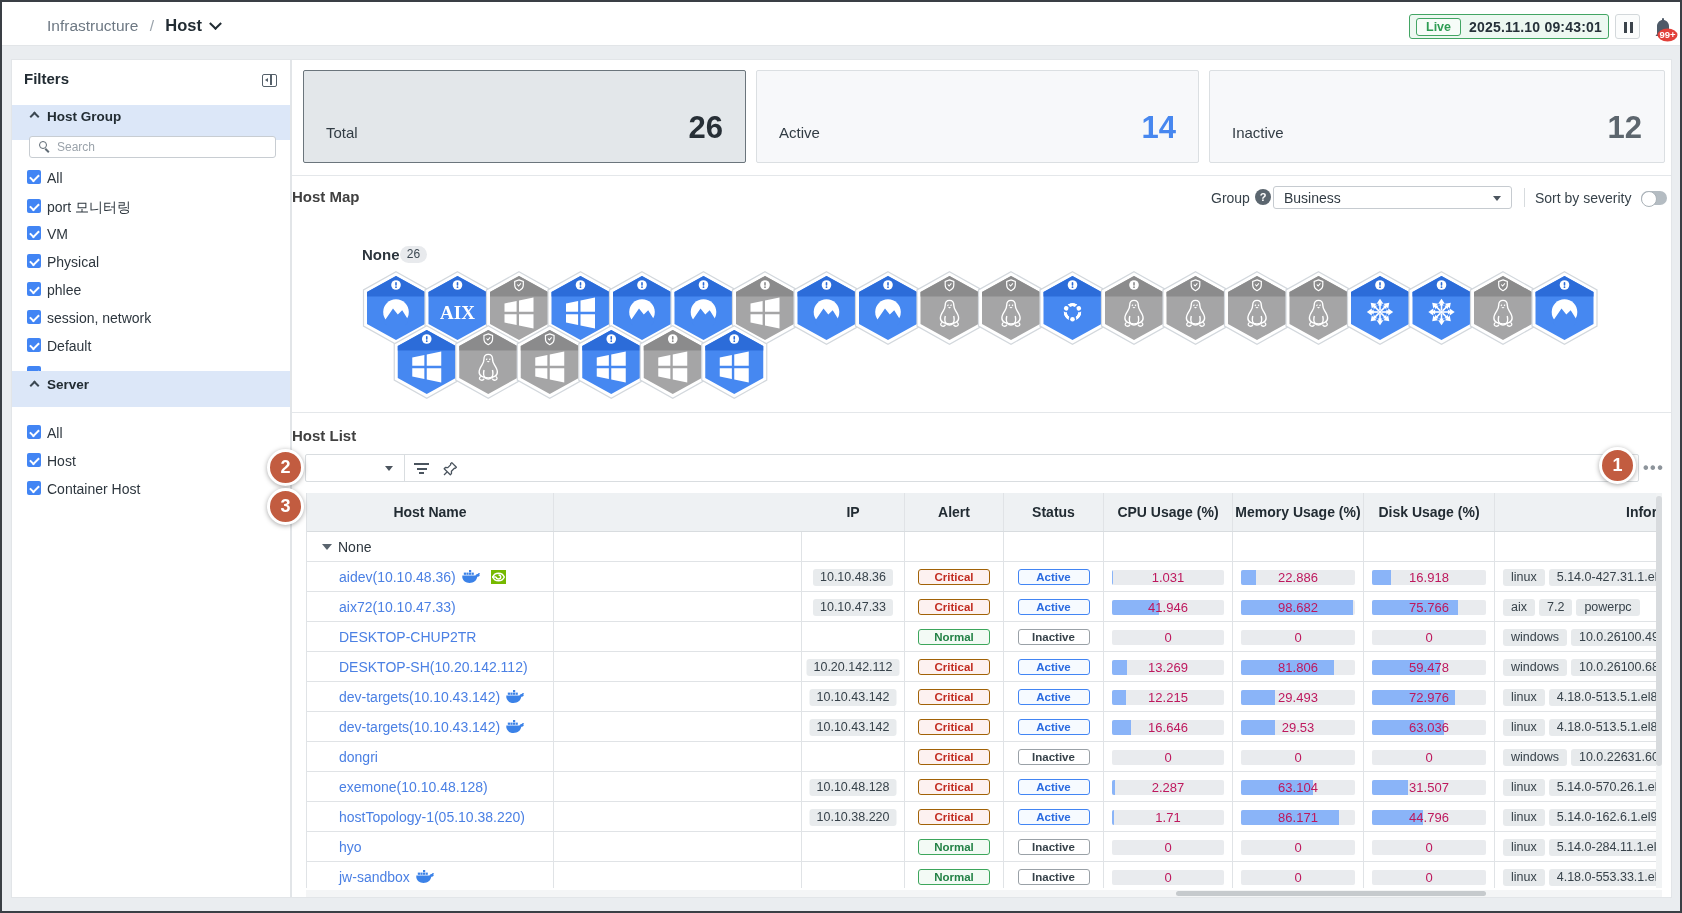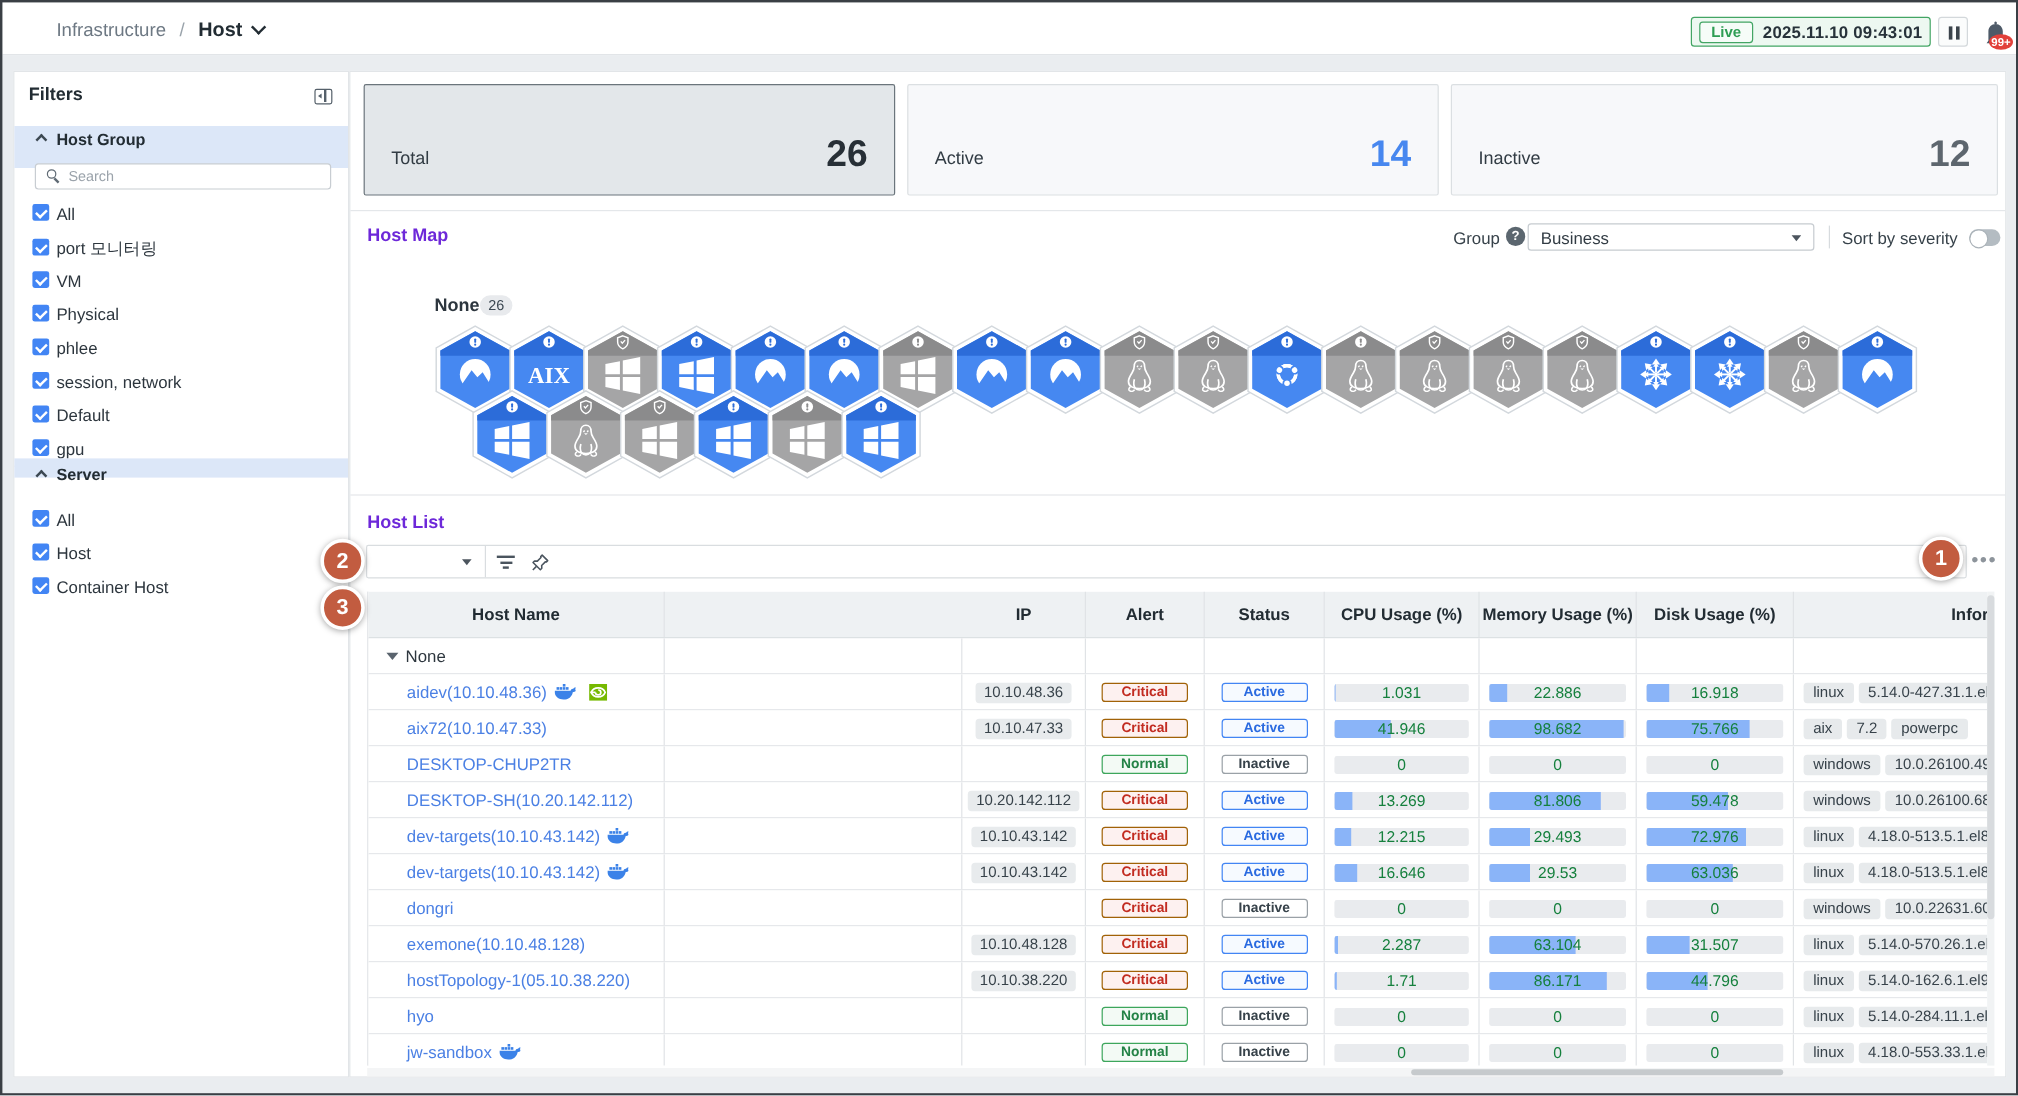--- a/index.html
+++ b/index.html
@@ -36,21 +36,21 @@
 .cbrow .cb:after { content:""; position:absolute; left:3px; top:3.5px; width:7px; height:4px; border-left:2px solid #fff; border-bottom:2px solid #fff; transform:rotate(-45deg); }
 .cbrow span { position:absolute; left:20px; top:0px; font-size:14px; color:#2d363e; white-space:nowrap; }
 .sb-div { position:absolute; left:0; width:278px; border-top:1px solid #e4e7ea; }
 
 .card { position:absolute; top:10px; height:93px; background:#f7f8fa; border:1px solid #dbdfe2; border-radius:2px; }
 .card.sel { background:#e3e7ea; border:1px solid #6b757c; }
 .card .lbl { position:absolute; left:22px; top:17px; font-size:15px; color:#323c44;margin-top:36px; }
 .card .num { position:absolute; right:22px; bottom:16px; font-size:31px; font-weight:700; color:#272f36; }
 .num.blue { color:#4787ef; } .num.gray { color:#5d666e; }
 .hdiv { position:absolute; left:0; width:1379px; border-top:1px solid #e4e7ea; }
-.sec-title { position:absolute; left:14px; font-size:15px; font-weight:700; color:#6d28d9; }
+.sec-title { position:absolute; left:0; font-size:15px; font-weight:700; color:#404040; }
 
 .grp-lbl { position:absolute; left:919px; top:130px; font-size:14px; color:#37424a; }
 .help { position:absolute; left:963px; top:129px; width:16px; height:16px; border-radius:50%; background:#5b666f; color:#fff; font-size:11px; font-weight:700; text-align:center; line-height:16px; }
 .grp-sel { position:absolute; left:981px; top:126px; width:239px; height:23px; border:1px solid #c6cbd0; border-radius:3px; background:#fff; }
 .grp-sel span { position:absolute; left:10px; top:3px; font-size:14px; color:#323c44; }
 .grp-sel .tri { position:absolute; right:10px; top:9px; border-left:4.5px solid transparent; border-right:4.5px solid transparent; border-top:5.5px solid #4c555e; }
 .vsep { position:absolute; left:1232px; top:128px; width:1px; height:19px; background:#d7dbde; }
 .sort-lbl { position:absolute; left:1243px; top:130px; font-size:14px; color:#37424a; }
 .toggle { position:absolute; left:1349px; top:131px; width:26px; height:14px; background:#b4bcc2; border-radius:7px; }
 .toggle:after { content:""; position:absolute; left:0px; top:0px; width:14px; height:14px; background:#fff; border:1px solid #aab2b8; border-radius:50%; }
@@ -76,21 +76,21 @@
 .gtri { position:absolute; left:15px; top:12px; border-left:5px solid transparent; border-right:5px solid transparent; border-top:6px solid #5a646e; }
 .gname { position:absolute; left:31px; top:7px; font-size:14px; color:#2d363e; }
 .ipbadge { position:absolute; left:50%; transform:translateX(-50%); top:7px; background:#e8ebed; border-radius:3px; font-size:12.5px; color:#37424a; padding:0px 7px; line-height:17px; white-space:nowrap; }
 .badge { position:absolute; left:50%; transform:translateX(-50%); top:7px; width:72px; height:16px; border-radius:3px; font-size:11.5px; font-weight:700; text-align:center; line-height:15px; }
 .b-crit { border:1px solid #a16207; color:#c22c21; background:#fdf1f0; }
 .b-norm { border:1px solid #3da65c; color:#238246; background:#f3faf5; }
 .b-act { border:1px solid #4285f4; color:#2a6ae0; background:#f6faff; }
 .b-inact { border:1px solid #9aa1a7; color:#37424a; background:#fff; }
 .bar { position:absolute; left:8px; right:8px; top:8px; height:15px; background:#e9ebee; border-radius:2px; overflow:hidden; }
 .bar i { position:absolute; left:0; top:0; bottom:0; background:#8ab4f8; }
-.bar span { position:absolute; left:0; right:0; text-align:center; font-size:13px; color:#15803d; line-height:15px; }
+.bar span { position:absolute; left:0; right:0; text-align:center; font-size:13px; color:#be185d; line-height:15px; }
 .info { position:absolute; left:8px; top:7px; display:flex; gap:4px; }
 .info b { background:#e7eaec; border-radius:3px; font-size:12.5px; font-weight:400; color:#37424a; padding:0 8px; line-height:17px; white-space:nowrap; }
 .vscroll { position:absolute; left:1364px; top:433px; width:6px; height:395px; background:#f1f3f4; }
 .vscroll i { position:absolute; left:0; width:6px; top:3px; height:270px; background:#d8dbde; border-radius:3px; }
 .hscroll { position:absolute; left:14px; top:830px; width:1356px; height:7px; background:#f4f5f6; }
 .hscroll i { position:absolute; top:1px; height:5px; left:870px; width:310px; background:#c6cacd; border-radius:3px; }
 
 .callout { position:absolute; width:37px; height:37px; border-radius:50%; background:#c25c40; border:3px solid #fff; box-shadow:0 1px 5px rgba(0,0,0,0.35); color:#fff; font-size:18px; font-weight:700; text-align:center; line-height:30px; z-index:50; }
 </style>
 </head>
@@ -149,21 +149,21 @@
     </div>
   <div class="cbrow" style="top:278px;">
       <i class="cb"></i>
       <span>Default</span>
     </div>
   <div class="cbrow" style="top:306px;">
       <i class="cb"></i>
       <span>gpu</span>
     </div>
   <div class="sb-div" style="top:328px;"></div>
-  <div class="sb-band" style="top:322px;height:16px;">
+  <div class="sb-band" style="top:311px;height:36px;">
       <i class="chev" style="top:11px;"></i>
       <span style="top:6px;">Server</span>
     </div>
   <div class="cbrow" style="top:365px;">
       <i class="cb"></i>
       <span>All</span>
     </div>
   <div class="cbrow" style="top:393px;">
       <i class="cb"></i>
       <span>Host</span>

